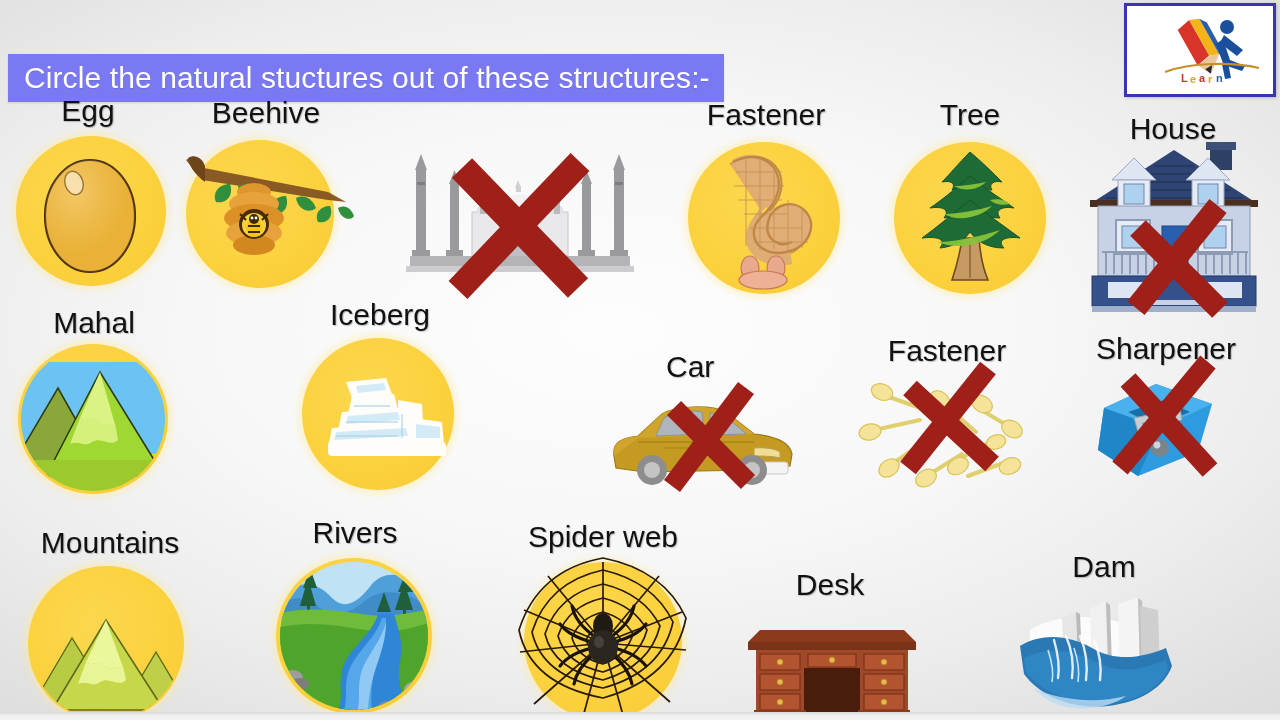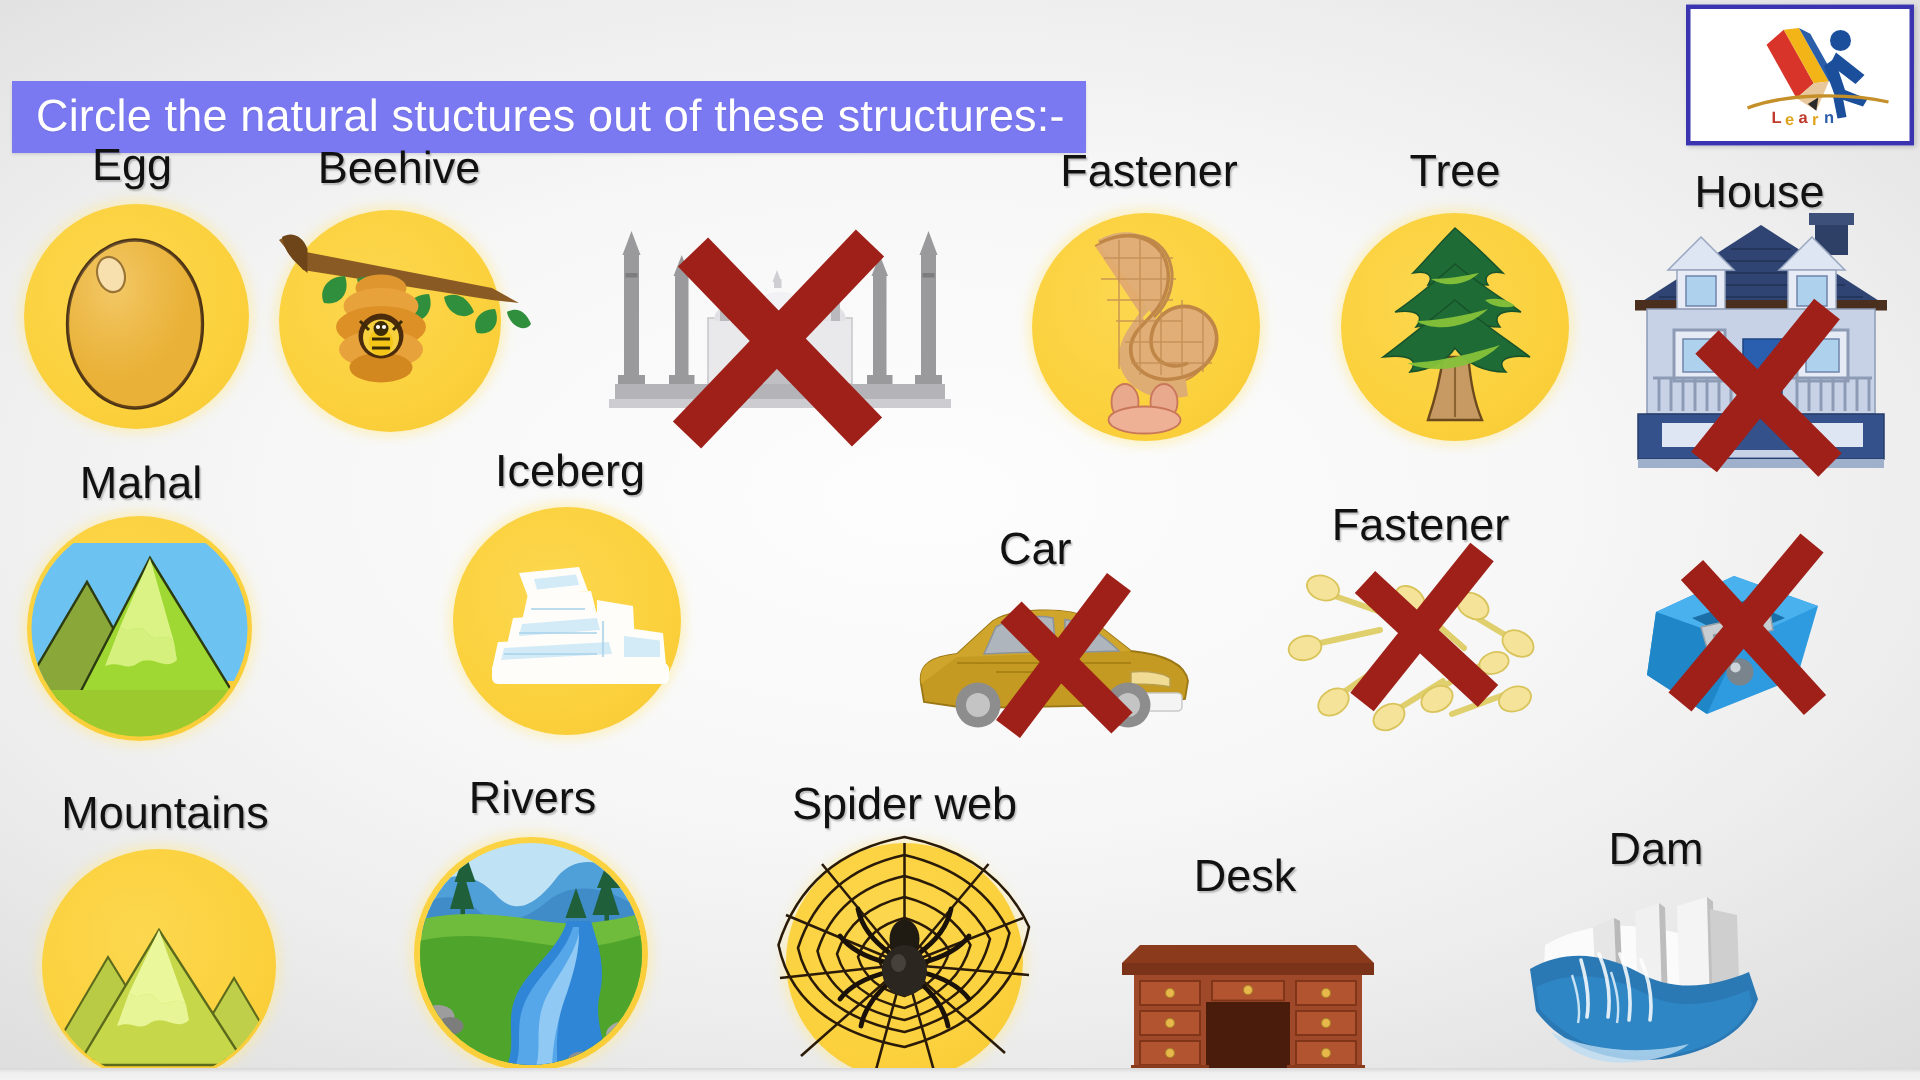--- a/index.html
+++ b/index.html
@@ -409,20 +409,21 @@
         <ellipse cx="138" cy="64" rx="10" ry="7" transform="rotate(-18 138 64)"></ellipse>
       </g>
     </svg>
     <svg class="xmark" style="left:34px;top:16px;" width="130" height="130" viewBox="0 0 130 130">
       <path d="M24 36 L106 112" stroke="#9e2019" stroke-width="20"></path>
       <path d="M102 16 L22 116" stroke="#9e2019" stroke-width="20"></path>
     </svg>
   </div>
 
   <div class="item" style="left:1066px;top:334px;width:200px;height:150px;">
+    <div class="label" style="top:0;">Sharpener</div>
     <svg class="art" style="left:28px;top:44px;" width="130" height="104" viewBox="0 0 130 104">
 
       <path d="M10 30 L62 6 L118 26 L104 74 L44 98 L4 72 Z" fill="#2e9ae0"></path>
       <path d="M10 30 L62 6 L118 26 L66 50 Z" fill="#49b1ee"></path>
       <path d="M4 72 L10 30 L66 50 L44 98 Z" fill="#1f86c8"></path>
 
       <path d="M34 34 L70 22 L96 34 L62 48 Z" fill="#1b6fa8"></path>
 
       <path d="M40 40 L86 30 L88 42 L44 54 Z" fill="#c8cdd2" stroke="#96a0a8"></path>
       <path d="M48 46 L82 38" stroke="#8d979f" stroke-width="2"></path>

